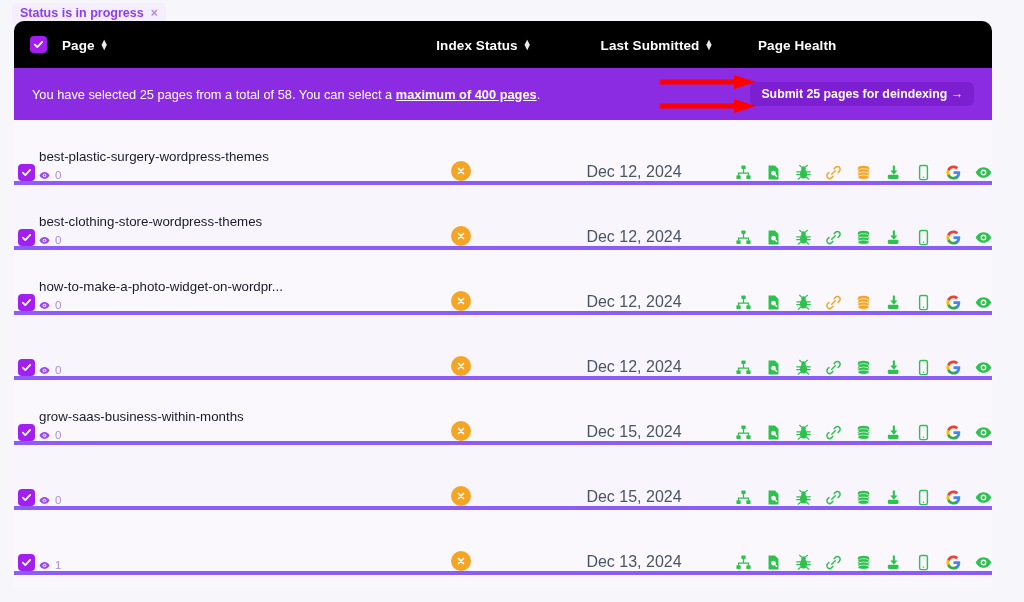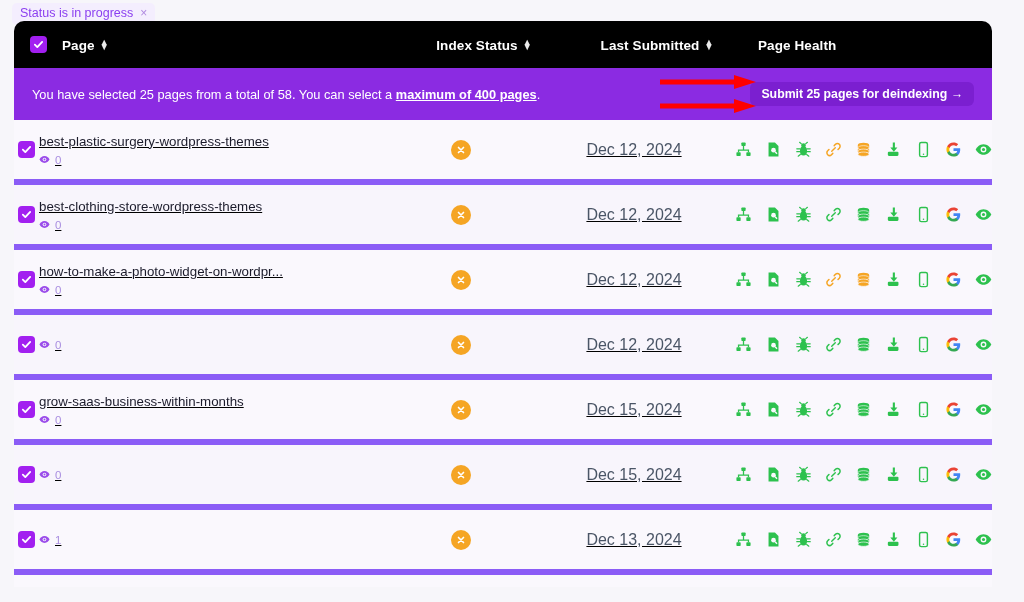--- a/index.html
+++ b/index.html
@@ -9,21 +9,21 @@
     font-family: "Liberation Sans", sans-serif;
     overflow: hidden;
   }
 
   
   .filter-bar { padding: 3px 0 0 12px; height: 28px; display:flex; align-items:flex-start; }
   .chip {
     display: inline-flex; align-items: center; gap: 7px;
     background: #f4eefe; border-radius: 5px;
     padding: 4px 8px 5px 8px;
-    font-size: 12.5px; color: #8b3ff0; font-weight: 400;
+    font-size: 12.5px; color: #8b3ff0; font-weight: 700;
     line-height: 1;
   }
   .chip-x { color: #b08ae0; font-size: 12px; cursor: pointer; line-height: 1; }
 
   
   .card {
     position: absolute; left: 14px; top: 21px;
     width: 978px; height: 566px;
     border-radius: 10px 10px 0 0;
     overflow: hidden;
@@ -67,24 +67,23 @@
     border-radius: 6px; padding: 5px 11px;
     font-size: 12.3px; font-weight: 700;
     font-family: "Liberation Sans", sans-serif;
     cursor: pointer; white-space: nowrap;
   }
   .arrow-wrap { position: absolute; right: 236px; top: 0; height: 100%;
                 display:flex; flex-direction: column; justify-content:center; gap: 10px; pointer-events:none;}
 
   
   .row {
-    display: flex; align-items: center; height: 65px;
-    border-bottom: 6px solid #8b5cf6;
+    display: flex; align-items: flex-end; height: 65px;
+    border-bottom: 4px solid #8b5cf6;
     background: #faf8fd;
-    text-decoration: underline;
   }
   .row:nth-child(even) { background: #f8f5fc; }
   .slug { font-size: 13.3px; color: #1b1b2b; margin-bottom: 5px; }
   .views { display: flex; align-items: center; gap: 5px; font-size: 11.5px; color: #a98ee0; }
   .cell-date { font-size: 16px; color: #4a5566; }
 
   .status-dot {
     width: 20px; height: 20px; border-radius: 50%;
     background: #f5a524; display: inline-flex; align-items: center; justify-content: center;
     cursor: pointer;

